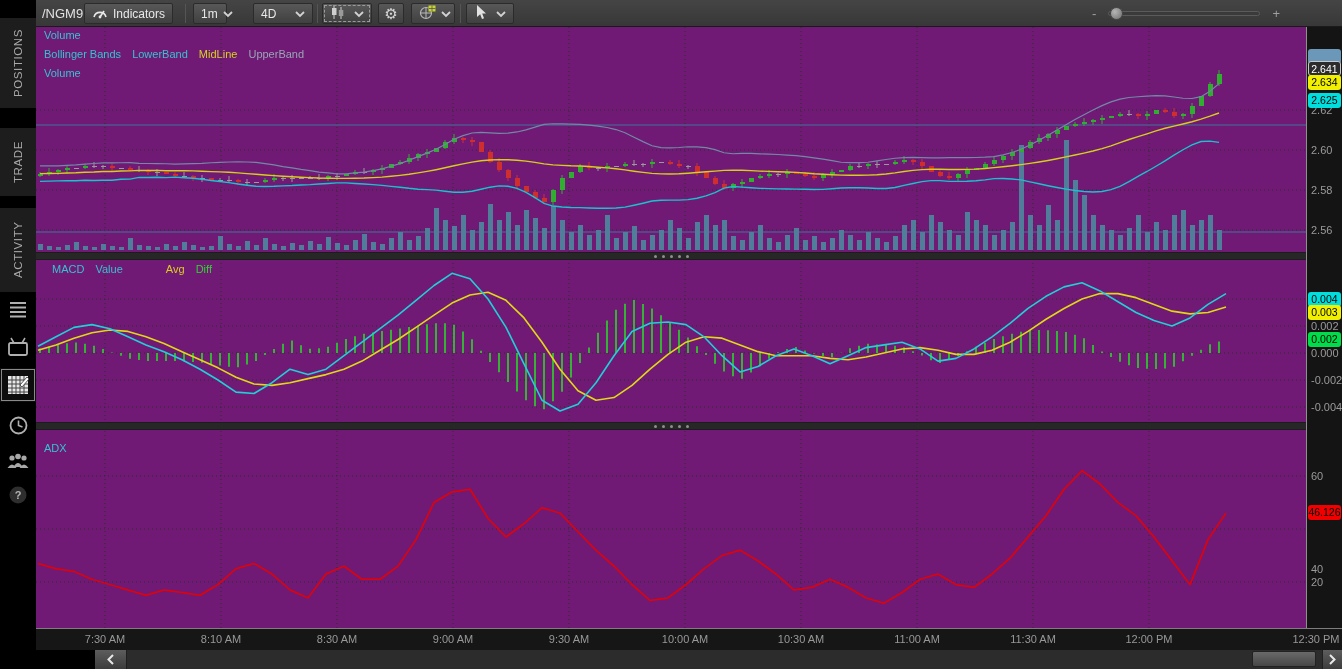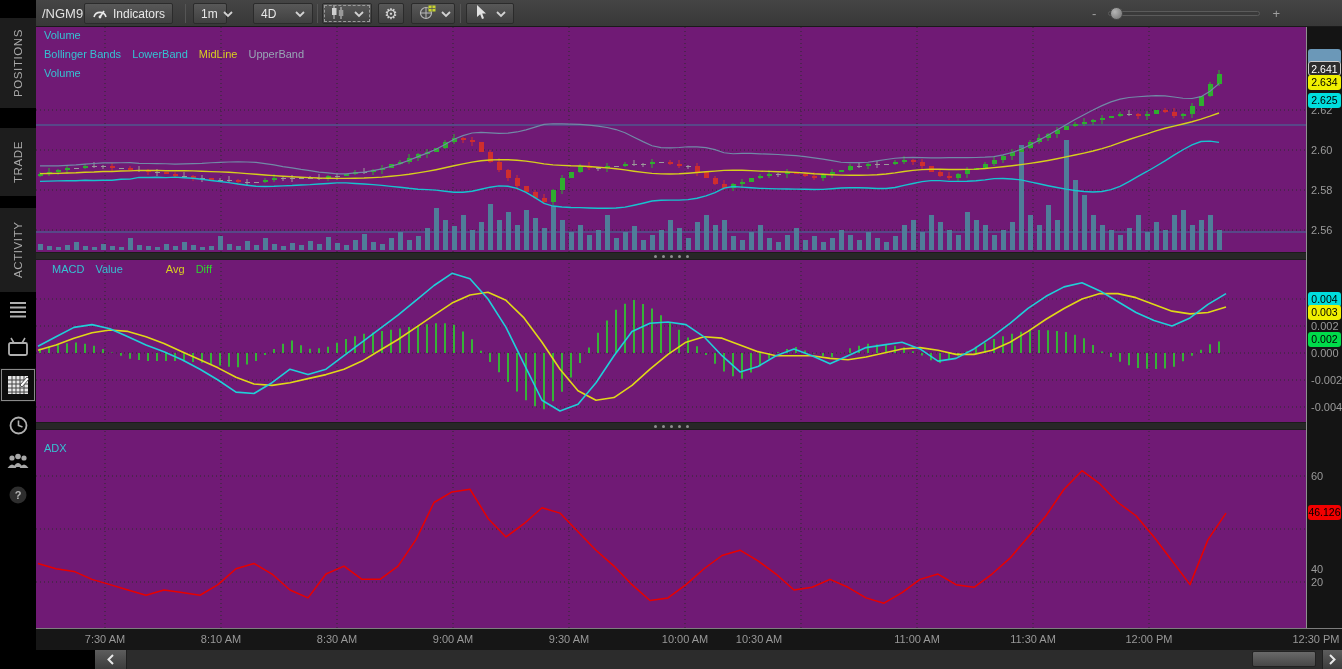--- a/index.html
+++ b/index.html
@@ -793,21 +793,21 @@
       <div class="gbadge" style="top: 478.266px; background: rgb(242, 0, 0); color: rgb(0, 0, 0);">46.126</div>
     </div>
 
   <div class="time-axis" id="timeaxis">
       <div class="tlabel" style="left: 105px;">7:30 AM</div>
       <div class="tlabel" style="left: 221px;">8:10 AM</div>
       <div class="tlabel" style="left: 337px;">8:30 AM</div>
       <div class="tlabel" style="left: 453px;">9:00 AM</div>
       <div class="tlabel" style="left: 569px;">9:30 AM</div>
       <div class="tlabel" style="left: 685px;">10:00 AM</div>
-      <div class="tlabel" style="left: 759px;">10:30 AM</div>
+      <div class="tlabel" style="left: 801px;">10:30 AM</div>
       <div class="tlabel" style="left: 917px;">11:00 AM</div>
       <div class="tlabel" style="left: 1033px;">11:30 AM</div>
       <div class="tlabel" style="left: 1149px;">12:00 PM</div>
       <div class="tlabel" style="left: 1316px; text-align: right;">12:30 PM</div>
     </div>
 
   <div class="hscroll">
     <div class="hs-spacer"></div>
     <div class="hs-btn hs-left">
       <svg width="7" height="11" viewBox="0 0 7 11">

